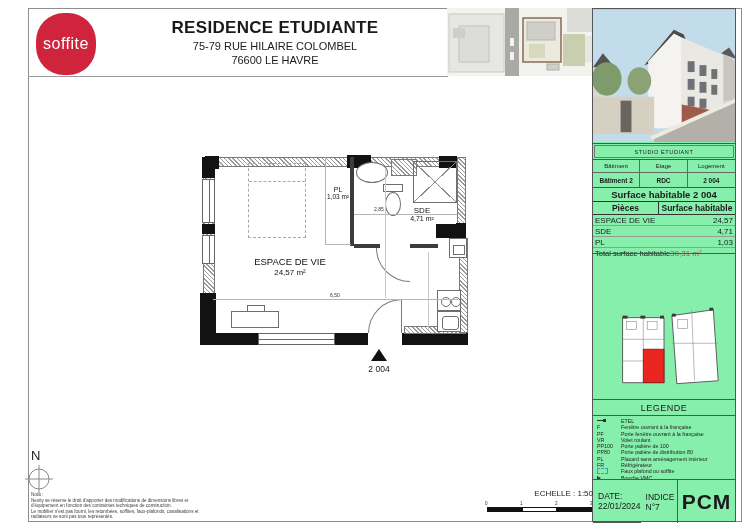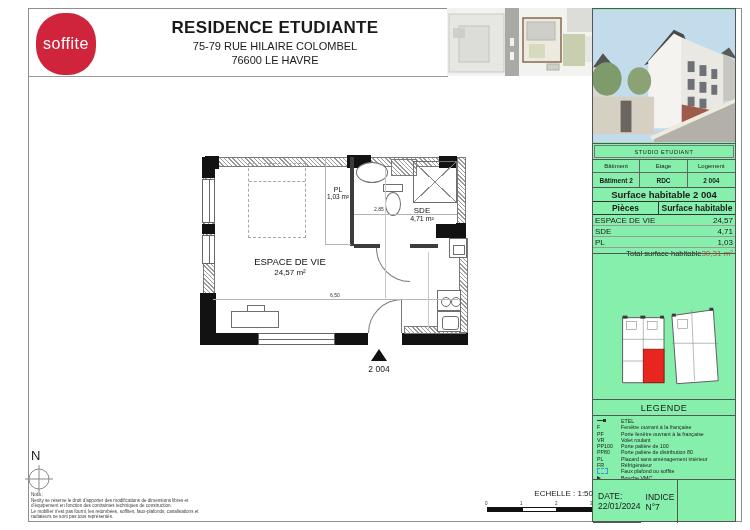--- a/index.html
+++ b/index.html
@@ -24,21 +24,21 @@
   .uinfo>div:nth-child(3n){border-right:none;}
   .uinfo .hd{height:13px;font-size:6px;color:#222;border-bottom:1px solid #666;}
   .uinfo .vl{height:15px;font-size:6.5px;font-weight:bold;}
   .stable{height:66px;font-size:8px;}
   .st-title{height:13px;display:flex;align-items:center;justify-content:center;font-weight:bold;font-size:9.5px;border-bottom:1px solid #333;}
   .st-head{height:12px;display:flex;border-bottom:1px solid #333;font-weight:bold;font-size:8.5px;}
   .st-head>div{display:flex;align-items:center;justify-content:center;}
   .st-head>div:first-child{width:46%;border-right:1px solid #333;}
   .st-head>div:last-child{width:54%;}
   .st-row{height:10px;display:flex;align-items:center;justify-content:space-between;padding:0 2px;border-bottom:1px solid #999;font-size:8px;}
-  .st-total{height:11px;display:flex;align-items:center;justify-content:flex-end;padding:0 2px;font-size:7.5px;}
+  .st-total{height:11px;display:flex;align-items:center;justify-content:flex-start;padding:0 2px;font-size:7.5px;}
   .st-total .tv{color:#bf4a41;font-size:8px;}
   .keyplan{height:146px;}
   .legend{height:80px;}
   .lg-title{height:15px;display:flex;align-items:center;justify-content:center;font-size:9px;letter-spacing:.5px;border-bottom:1px solid #555;}
   .lg-items{padding:2px 3px 0 4px;}
   .lg-row{display:flex;align-items:center;height:6.3px;font-size:5.3px;line-height:6.3px;color:#222;}
   .lg-key{display:inline-block;width:24px;flex:0 0 24px;}
   .sym-etel{display:inline-block;width:9px;height:5px;background-image:linear-gradient(#333,#333),linear-gradient(#333,#333);background-size:9px 1px,3px 3px;background-position:0 2px,right 1px;background-repeat:no-repeat;}
   .sym-soffit{display:inline-block;width:9px;height:4px;border:1px dashed #4a90d9;}
   .sym-vmc{display:inline-block;width:0;height:0;border-top:2.5px solid transparent;border-bottom:2.5px solid transparent;border-left:4.5px solid #333;}
@@ -241,20 +241,21 @@
           <span class="lg-key"><span class="sym-vmc"></span></span>
           <span class="lg-label">Bouche VMC</span>
         </div>
       </div>
     </div>
     <div class="sb-sec tblock">
       <div class="tb-left">
         <div class="tb-date">DATE: 22/01/2024</div>
         <div class="tb-ind">INDICE N°7</div>
       </div>
+      <div class="tb-right">PCM</div>
     </div>
   </div>
 
   <div>
 
     <div class="abs hatch" style="left:205px;top:157px;width:260px;height:10px;"></div>
     <div class="abs blk" style="left:205px;top:156px;width:14px;height:13px;"></div>
     <div class="abs blk" style="left:347px;top:155px;width:24px;height:13px;"></div>
     <div class="abs blk" style="left:439px;top:156px;width:18px;height:12px;"></div>
 

